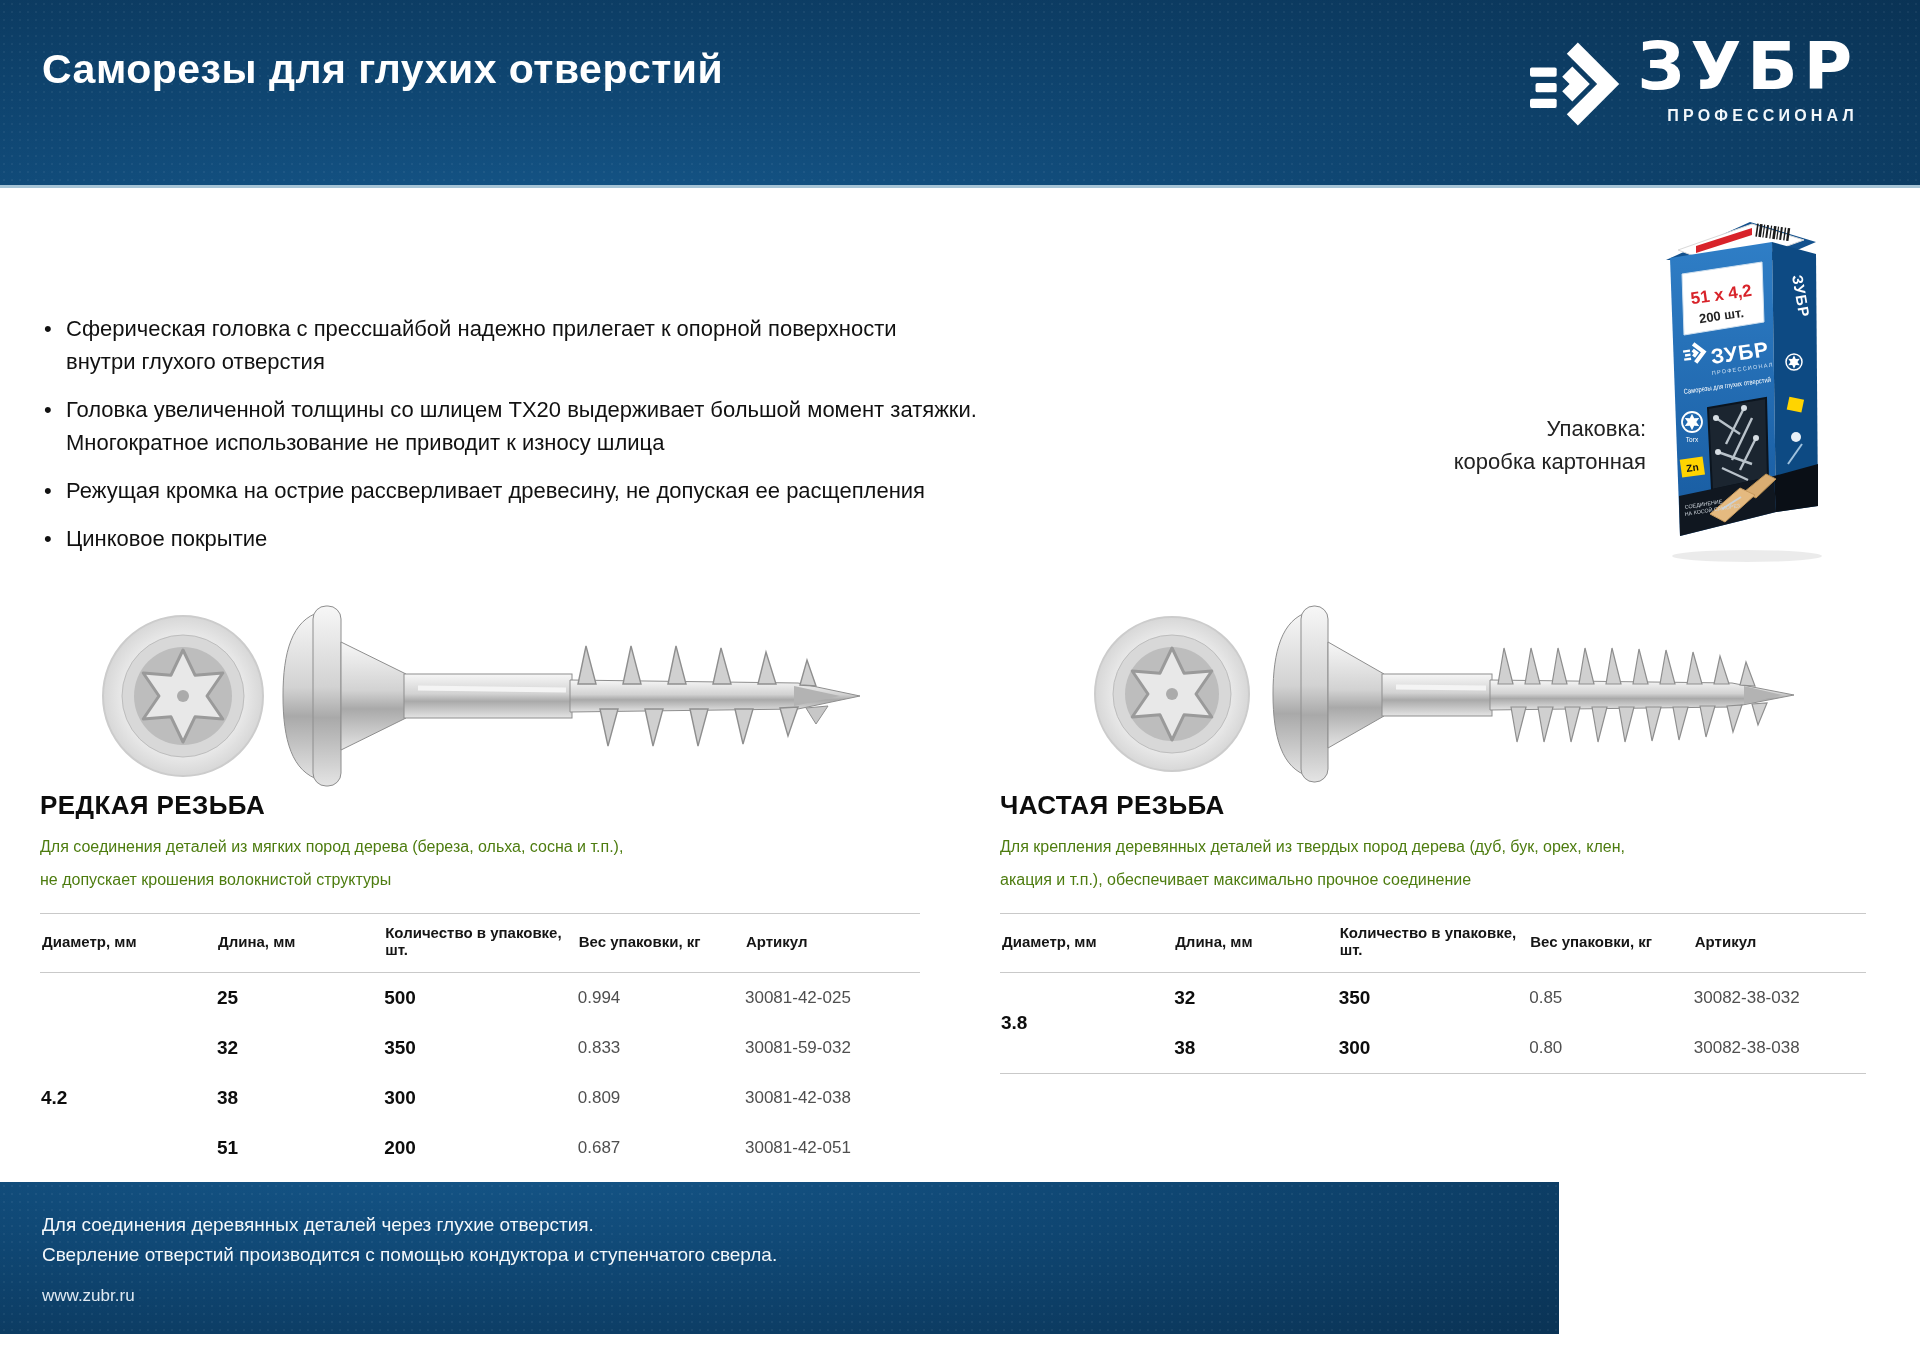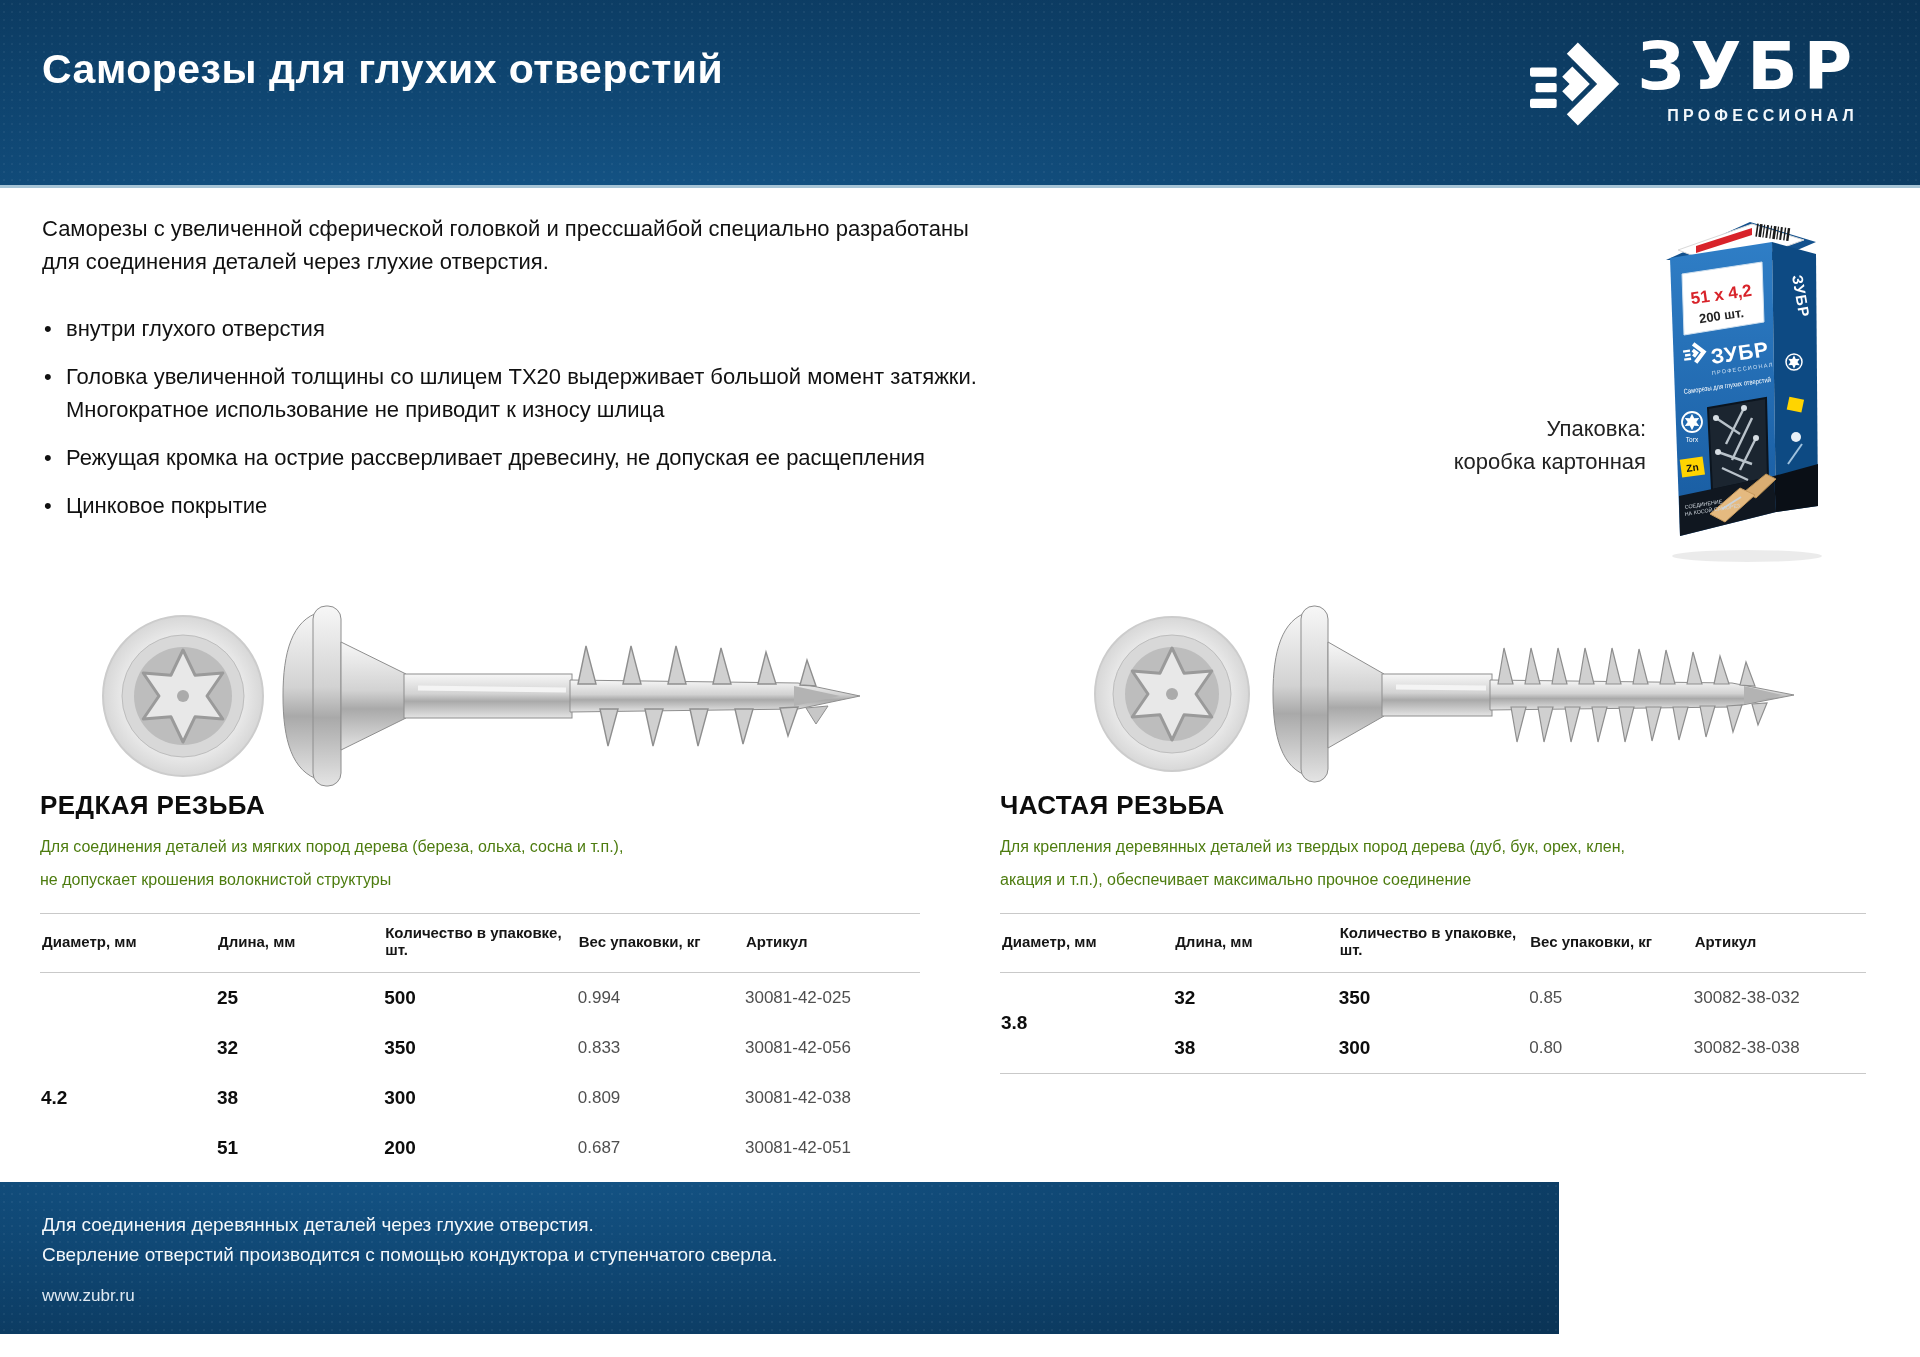--- a/index.html
+++ b/index.html
@@ -73,28 +73,25 @@
           <rect x="0" y="61" width="29" height="10" rx="2"></rect>
         </g>
       </svg>
       <div class="logo-text">
         <div class="brand-name">ЗУБР</div>
         <div class="brand-sub">ПРОФЕССИОНАЛ</div>
       </div>
     </div>
   </div>
 
-  <div class="intro">
-    <div>Саморезы с увеличенной сферической головкой и прессшайбой специально разработаны</div>
-    <div>для соединения деталей через глухие отверстия.</div>
-  </div>
 
   <ul class="features">
     <li>
         <span class="dot">•</span>
+      <div>Сферическая головка с прессшайбой надежно прилегает к опорной поверхности</div>
       <div>внутри глухого отверстия</div>
       </li>
     <li>
         <span class="dot">•</span>
       <div>Головка увеличенной толщины со шлицем TX20 выдерживает большой момент затяжки.</div>
       <div>Многократное использование не приводит к износу шлица</div>
       </li>
     <li>
         <span class="dot">•</span>
       <div>Режущая кромка на острие рассверливает древесину, не допуская ее расщепления</div>
@@ -322,21 +319,21 @@
           <td class="b" rowspan="5">4.2</td>
           <td class="b">25</td>
           <td class="b">500</td>
           <td>0.994</td>
           <td>30081-42-025</td>
         </tr>
         <tr>
           <td class="b">32</td>
           <td class="b">350</td>
           <td>0.833</td>
-          <td>30081-42-056</td>
+          <td>30081-59-032</td>
         </tr>
         <tr>
           <td class="b">38</td>
           <td class="b">300</td>
           <td>0.809</td>
           <td>30081-42-038</td>
         </tr>
         <tr>
           <td class="b">51</td>
           <td class="b">200</td>

